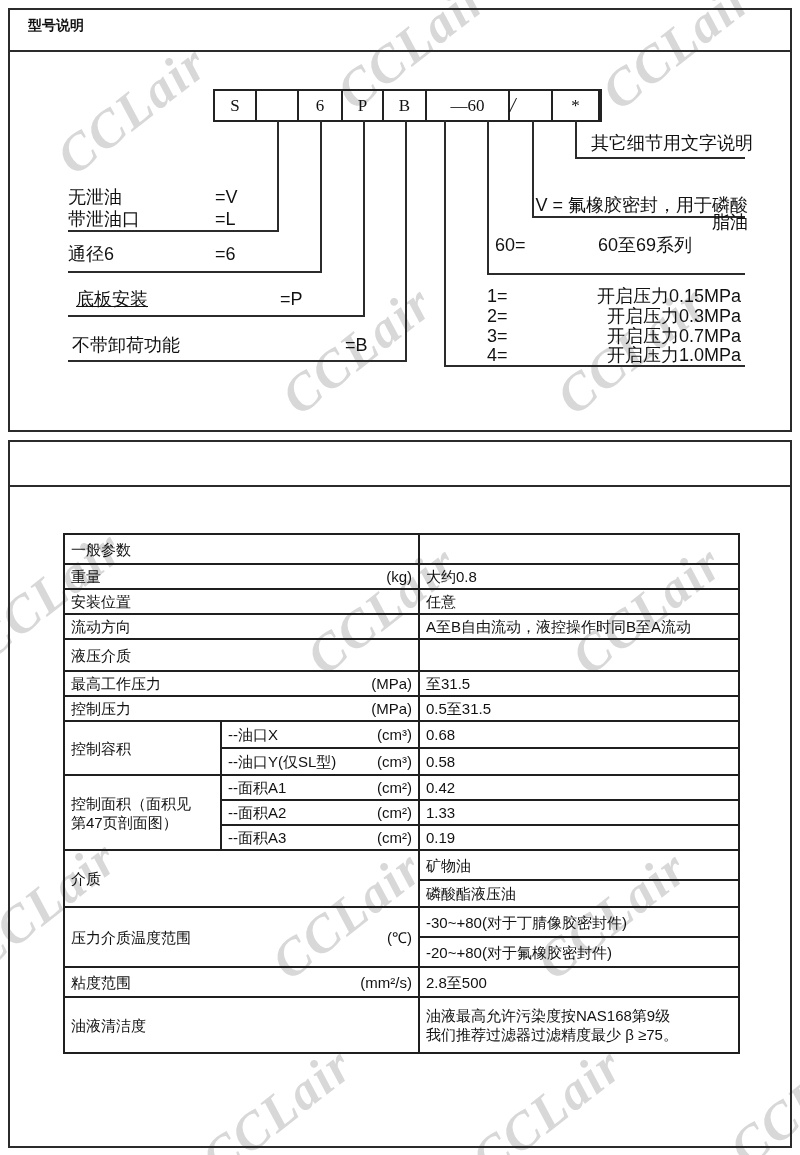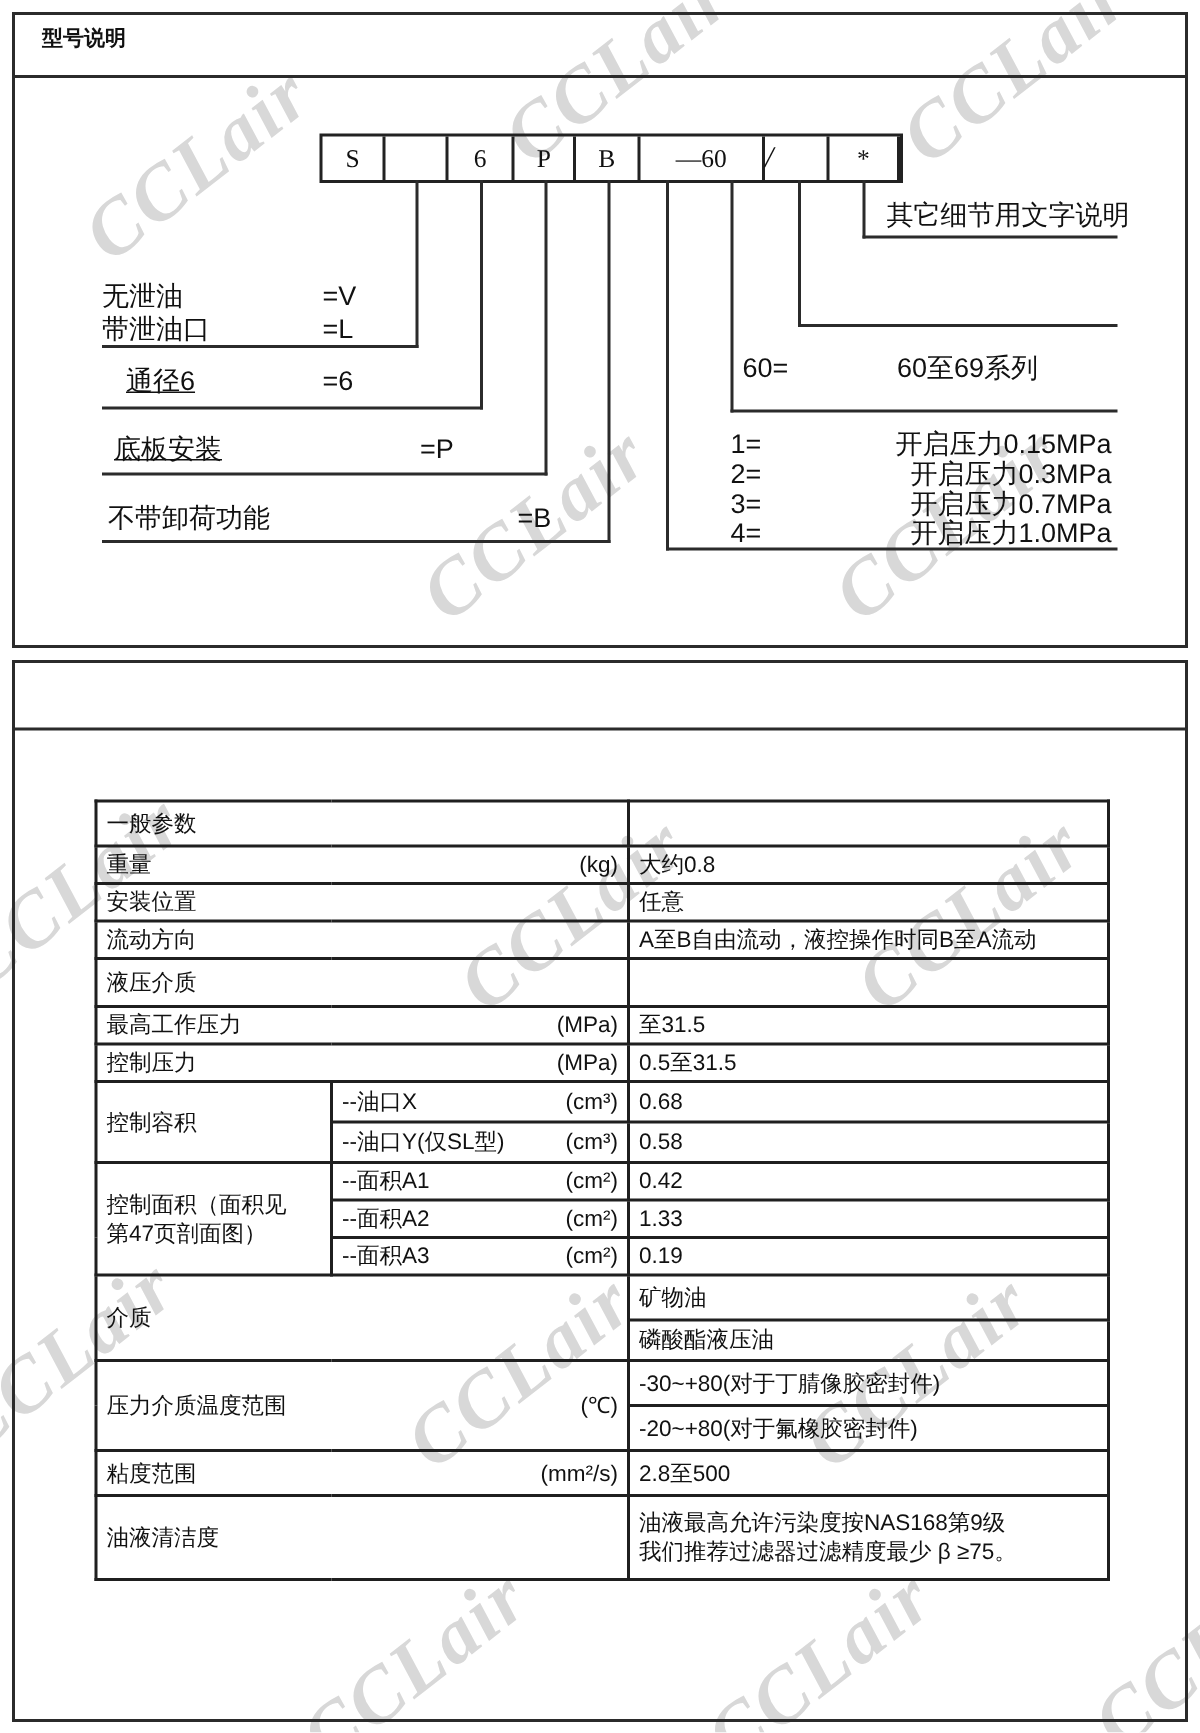--- a/index.html
+++ b/index.html
@@ -98,28 +98,29 @@
     <div class="hline" style="left:68px;top:360px;width:339px;"></div>
     <div class="hline" style="left:575px;top:157px;width:170px;"></div>
     <div class="hline" style="left:532px;top:216px;width:213px;"></div>
     <div class="hline" style="left:487px;top:273px;width:258px;"></div>
     <div class="hline" style="left:444px;top:365px;width:301px;"></div>
 
     <div class="lbl" style="left:68px;top:189px;">无泄油</div>
     <div class="lbl" style="left:215px;top:189px;">=V</div>
     <div class="lbl" style="left:68px;top:211px;">带泄油口</div>
     <div class="lbl" style="left:215px;top:211px;">=L</div>
-    <div class="lbl" style="left:84px;top:246px;text-decoration:underline;">通径6</div>
+    <div class="lbl" style="left:68px;top:246px;">通径6</div>
     <div class="lbl" style="left:215px;top:246px;">=6</div>
     <div class="lbl" style="left:76px;top:291px;text-decoration:underline;">底板安装</div>
     <div class="lbl" style="left:280px;top:291px;">=P</div>
     <div class="lbl" style="left:72px;top:337px;">不带卸荷功能</div>
     <div class="lbl" style="left:345px;top:337px;">=B</div>
 
     <div class="lbl ralign" style="left:575px;top:135px;width:178px;">其它细节用文字说明</div>
+    <div class="lbl ralign" style="left:530px;top:197px;width:218px;">V = 氟橡胶密封，用于磷酸脂油</div>
     <div class="lbl" style="left:495px;top:237px;">60=</div>
     <div class="lbl" style="left:598px;top:237px;">60至69系列</div>
     <div class="lbl" style="left:487px;top:288px;">1=</div>
     <div class="lbl ralign" style="left:560px;top:288px;width:181px;">开启压力0.15MPa</div>
     <div class="lbl" style="left:487px;top:308px;">2=</div>
     <div class="lbl ralign" style="left:560px;top:308px;width:181px;">开启压力0.3MPa</div>
     <div class="lbl" style="left:487px;top:328px;">3=</div>
     <div class="lbl ralign" style="left:560px;top:328px;width:181px;">开启压力0.7MPa</div>
     <div class="lbl" style="left:487px;top:347px;">4=</div>
     <div class="lbl ralign" style="left:560px;top:347px;width:181px;">开启压力1.0MPa</div>

